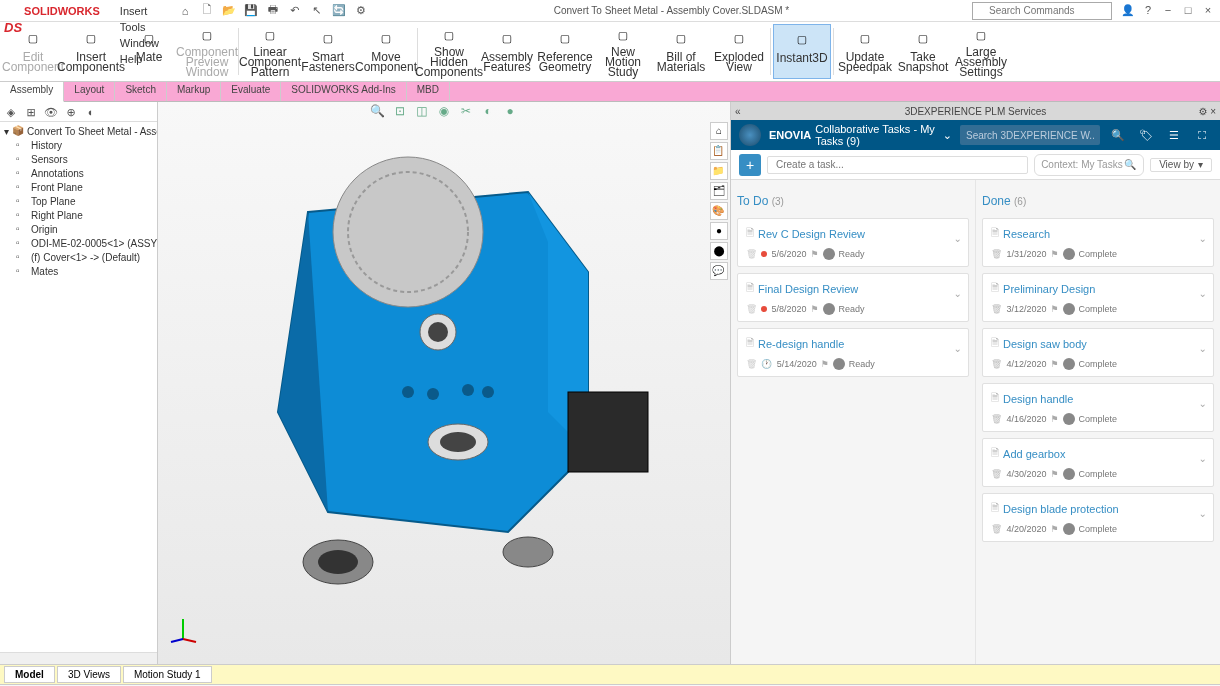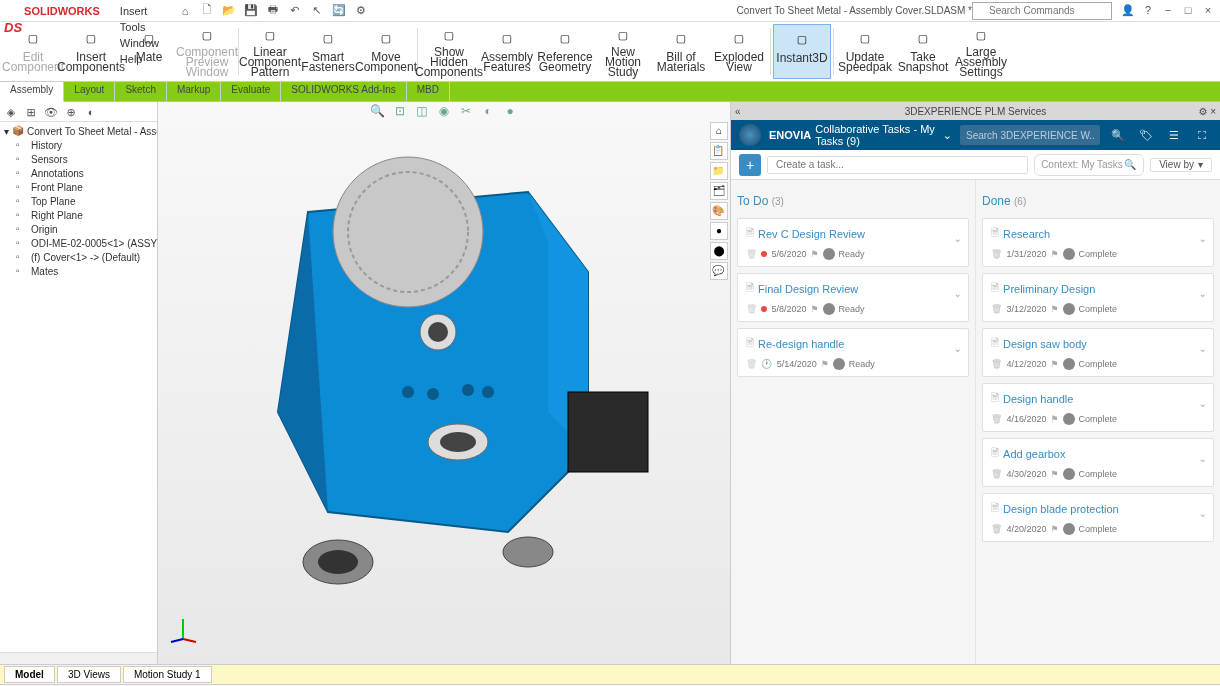--- a/index.html
+++ b/index.html
@@ -5,36 +5,36 @@
 * { margin: 0; padding: 0; box-sizing: border-box; font-family: "Segoe UI", Arial, sans-serif; }
 body { width: 1220px; height: 686px; background: #f0f0f0; overflow: hidden; font-size: 11px; }
 
 
 .menubar { height: 22px; background: #fff; display: flex; align-items: center; padding: 0 4px; border-bottom: 1px solid #ddd; }
 .sw-logo { display: flex; align-items: center; font-weight: bold; font-size: 11px; color: #d9272e; margin-right: 12px; }
 .sw-logo .ds { font-style: italic; font-size: 13px; margin-right: 2px; margin-top: 34px; }
 .menubar-item { padding: 2px 8px; cursor: pointer; color: #333; }
 .menubar-icons { display: flex; gap: 2px; margin-left: 8px; }
 .menubar-icon { width: 20px; height: 18px; display: flex; align-items: center; justify-content: center; cursor: pointer; color: #555; }
-.doc-title { flex: 1; text-align: right; font-size: 10px; color: #555; }
+.doc-title { flex: 1; text-align: center; font-size: 10px; color: #555; }
 .search-commands { width: 140px; height: 18px; border: 1px solid #aaa; font-size: 10px; padding: 0 16px; }
 .window-controls { display: flex; gap: 4px; margin-left: 8px; }
 .window-controls span { width: 16px; text-align: center; cursor: pointer; color: #555; }
 
 
 .ribbon { height: 60px; background: #fff; display: flex; border-bottom: 1px solid #ccc; padding: 2px 4px; gap: 0; }
 .ribbon-btn { display: flex; flex-direction: column; align-items: center; justify-content: flex-start; width: 58px; padding: 2px; cursor: pointer; text-align: center; }
 .ribbon-btn.active { background: #cce4f7; border: 1px solid #7eb4ea; }
 .ribbon-icon { width: 24px; height: 24px; margin-bottom: 2px; display: flex; align-items: center; justify-content: center; }
 .ribbon-label { font-size: 12px; line-height: 10px; color: #333; }
 .ribbon-btn.disabled .ribbon-label { color: #aaa; }
 .ribbon-sep { width: 1px; background: #ddd; margin: 4px 2px; }
 
 
-.tabstrip { height: 20px; background: #84cc16; display: flex; border-bottom: 1px solid #bbb; }
+.tabstrip { height: 20px; background: #f9a8d4; display: flex; border-bottom: 1px solid #bbb; }
 .tab { padding: 2px 10px; font-size: 10px; color: #444; cursor: pointer; border-right: 1px solid #ccc; }
 .tab.active { background: #fff; border-bottom: 1px solid #fff; margin-bottom: -1px; }
 
 
 .main { display: flex; height: 562px; }
 
 
 .tree-panel { width: 158px; background: #fff; border-right: 1px solid #ccc; display: flex; flex-direction: column; }
 .tree-toolbar { height: 20px; display: flex; gap: 2px; padding: 2px; border-bottom: 1px solid #ddd; }
 .tree-toolbar span { width: 18px; height: 16px; display: flex; align-items: center; justify-content: center; cursor: pointer; color: #555; font-size: 11px; }

